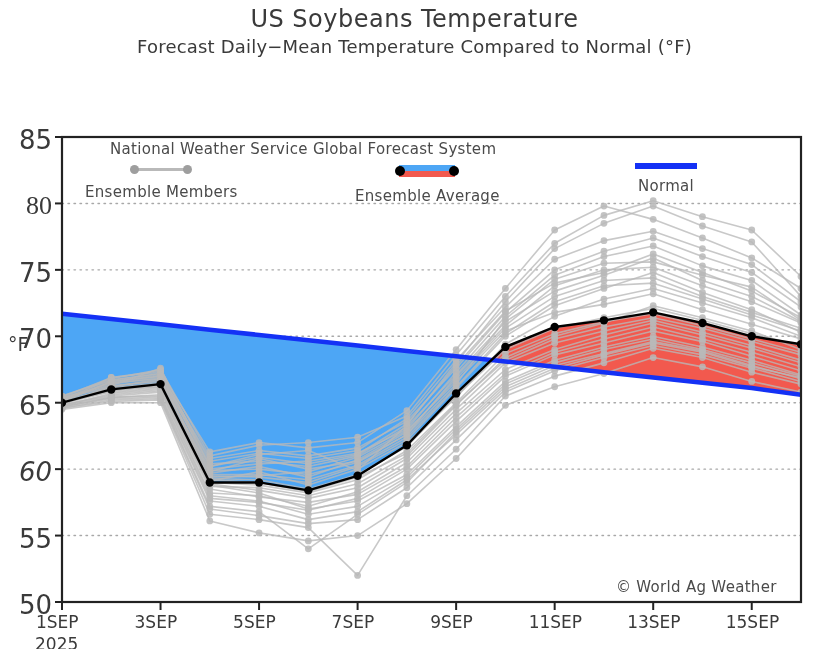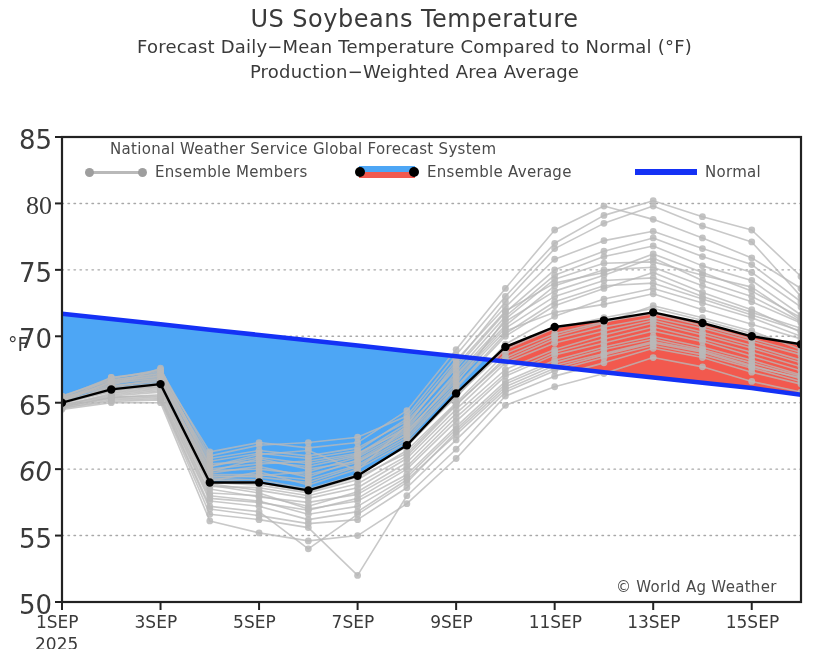--- a/index.html
+++ b/index.html
@@ -92,20 +92,21 @@
   }
   .legend-row {
     position: absolute;
     top: 163px;
     font-size: 15px;
     color: #4a4a4a;
     letter-spacing: 0.3px;
     display: flex;
     align-items: center;
     gap: 8px;
+    flex-direction: column;
   }
   .lg-members { left: 85px; }
   .lg-average { left: 355px; }
   .lg-normal  { left: 635px; }
   .sw-members {
     position: relative;
     width: 62px;
     height: 12px;
   }
   .sw-members .bar {
@@ -161,21 +162,20 @@
   }
 </style>
 </head>
 <body>
 
 <div id="figure">
 
   <div class="titles">
     <div class="title-main">US Soybeans Temperature</div>
     <div class="title-sub">Forecast Daily−Mean Temperature Compared to Normal (°F)</div>
-    <div class="title-sub">Production−Weighted Area Average</div>
   </div>
 
   <svg id="plot-svg" width="829" height="649">
       <defs>
         <clipPath id="plotclip">
           <rect x="62" y="137" width="739" height="465"></rect>
         </clipPath>
       </defs>
       <rect x="62" y="137" width="739" height="465" fill="#ffffff"></rect>
       <line x1="62" y1="602" x2="801" y2="602" stroke="#9a9a9a" stroke-width="1.4" stroke-dasharray="1.5,4.5" stroke-linecap="round" opacity="0.85"></line>

